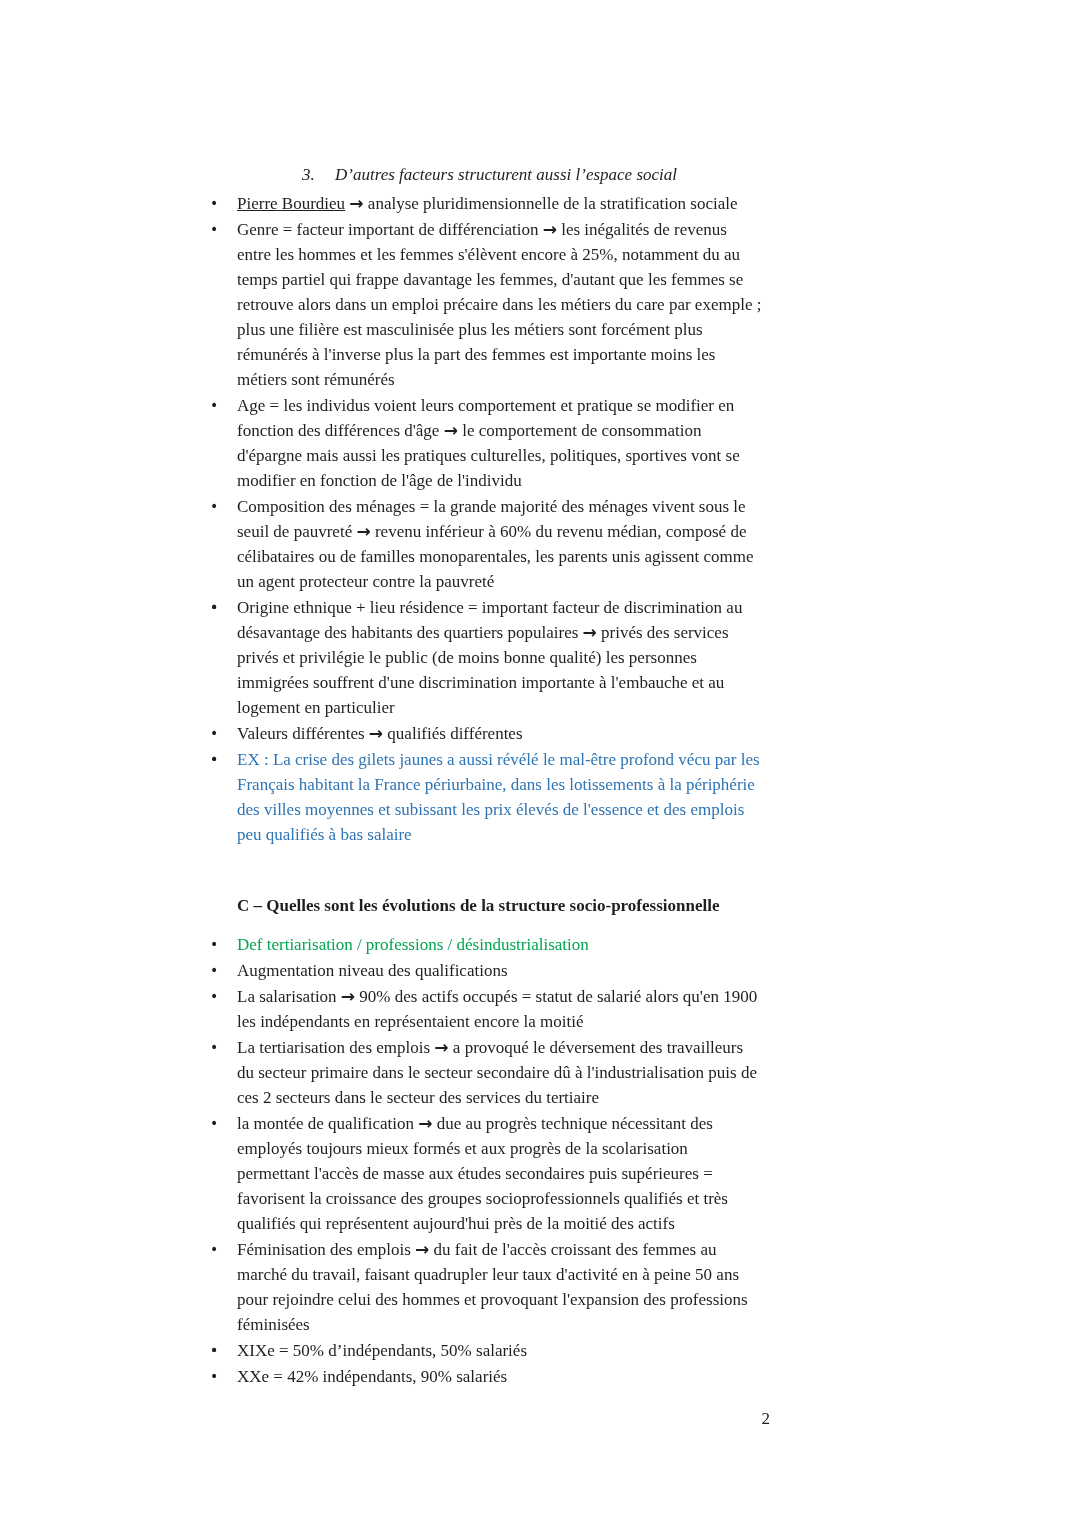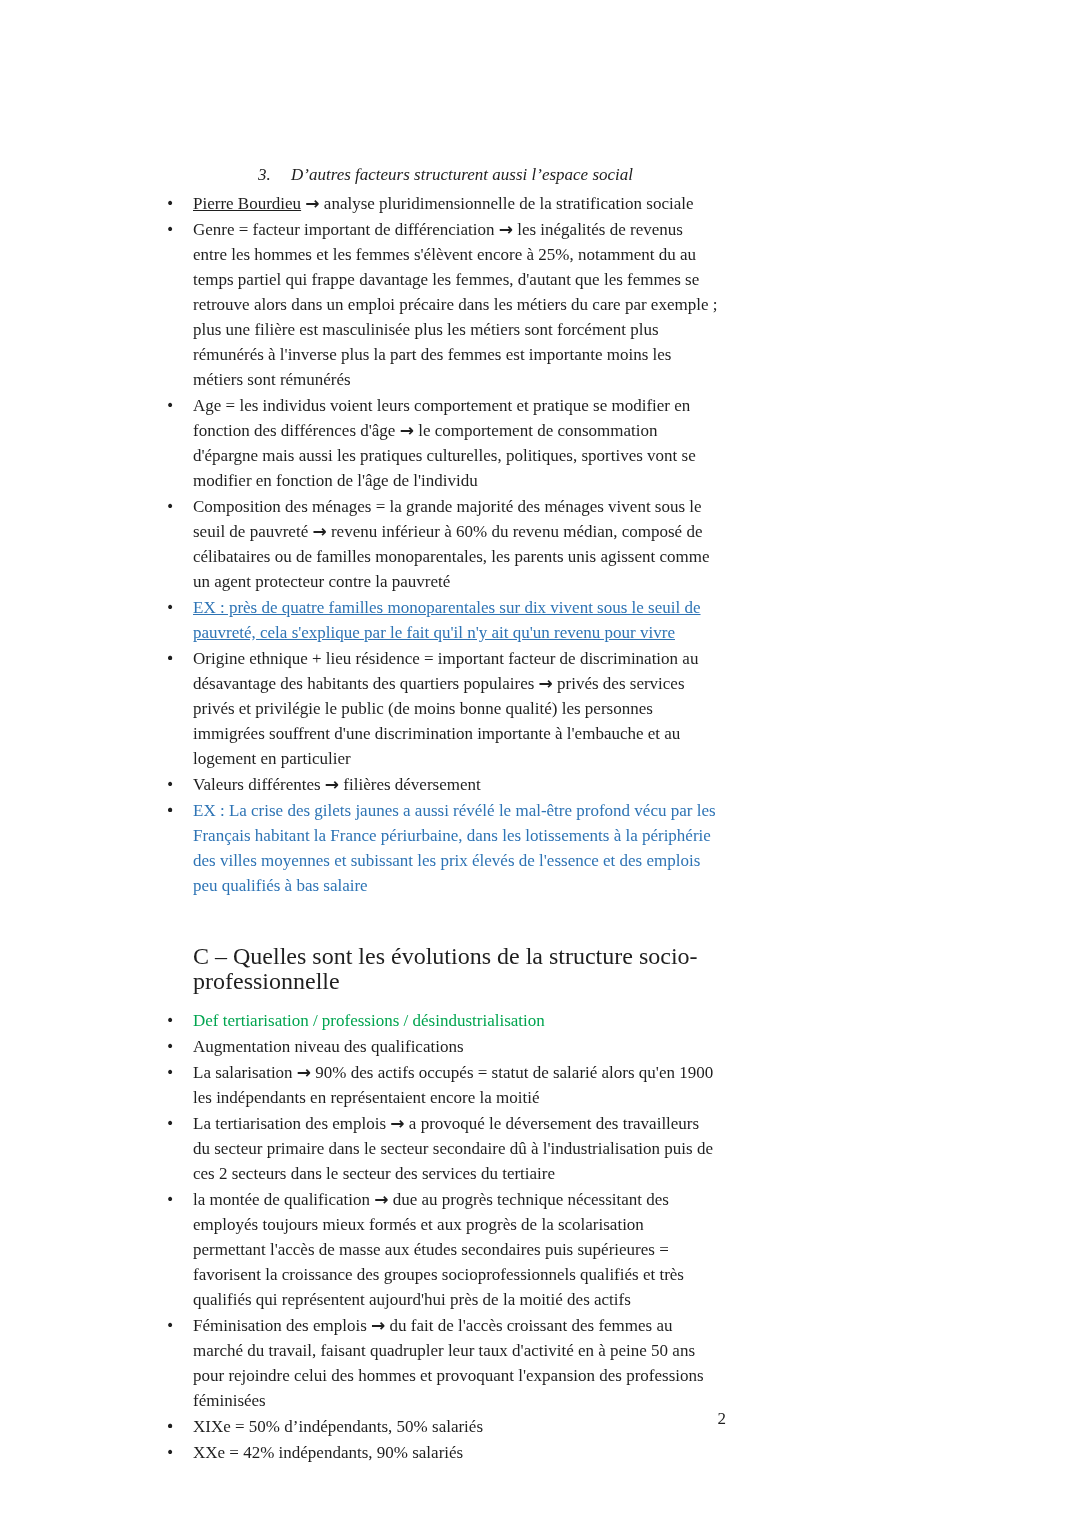--- a/index.html
+++ b/index.html
@@ -13,20 +13,21 @@
     width:856px;
     height:1527px;
     background:#ffffff;
     box-sizing:border-box;
     padding:162px 137px 0 163px;
     font-family:"Liberation Serif","DejaVu Serif",serif;
     font-size:17px;
     line-height:25px;
     color:var(--body-color);
     overflow:hidden;
+    margin-left:44px;
   }
   .numbered-heading{
     font-style:italic;
     margin:0 0 4px 95px;
   }
   .numbered-heading .num{
     display:inline-block;
     width:33px;
   }
   ul.bullets{
@@ -50,22 +51,22 @@
   li.bullet.color-blue{color:var(--blue);}
   li.bullet.color-blue .marker{color:var(--body-color);}
   li.bullet.color-green{color:var(--green);}
   li.bullet.color-green .marker{color:var(--body-color);}
   .run-underline{text-decoration:underline;}
   .run-arrow{
     font-family:"DejaVu Sans",sans-serif;
     font-weight:bold;
   }
   h2.section-heading{
-    font-size:24px;
-    font-weight:normal;
+    font-size:17px;
+    font-weight:bold;
     margin:46px 0 14px 30px;
     line-height:25px;
     color:var(--body-color);
   }
   .page-number{
     position:absolute;
     right:130px;
     top:1406px;
     color:var(--body-color);
   }
@@ -77,24 +78,24 @@
 
   <div class="numbered-heading">
     <span class="num">3.</span><span>D’autres facteurs structurent aussi l’espace social</span>
   </div>
 
   <ul class="bullets" id="bullets-0">
       <li class="bullet color-default"><span class="marker">•</span><span class="bullet-body"><span class="run run-underline">Pierre Bourdieu</span><span class="run run-normal"> </span><span class="run run-arrow">→</span><span class="run run-normal"> analyse pluridimensionnelle de la stratification sociale</span></span></li>
       <li class="bullet color-default"><span class="marker">•</span><span class="bullet-body"><span class="run run-normal">Genre = facteur important de différenciation </span><span class="run run-arrow">→</span><span class="run run-normal"> les inégalités de revenus entre les hommes et les femmes s'élèvent encore à 25%, notamment du au temps partiel qui frappe davantage les femmes, d'autant que les femmes se retrouve alors dans un emploi précaire dans les métiers du care par exemple ; plus une filière est masculinisée plus les métiers sont forcément plus rémunérés à l'inverse plus la part des femmes est importante moins les métiers sont rémunérés</span></span></li>
       <li class="bullet color-default"><span class="marker">•</span><span class="bullet-body"><span class="run run-normal">Age = les individus voient leurs comportement et pratique se modifier en fonction des différences d'âge </span><span class="run run-arrow">→</span><span class="run run-normal"> le comportement de consommation d'épargne mais aussi les pratiques culturelles, politiques, sportives vont se modifier en fonction de l'âge de l'individu</span></span></li>
       <li class="bullet color-default"><span class="marker">•</span><span class="bullet-body"><span class="run run-normal">Composition des ménages = la grande majorité des ménages vivent sous le seuil de pauvreté </span><span class="run run-arrow">→</span><span class="run run-normal"> revenu inférieur à 60% du revenu médian, composé de célibataires ou de familles monoparentales, les parents unis agissent comme un agent protecteur contre la pauvreté</span></span></li>
-      <li class="bullet color-blue"><span class="marker">•</span><span class="bullet-body"><span class="run run-underline">EX : près de quatre familles monoparentales sur dix vivent sous le seuil de pauvreté, cela s'explique par le fait qu'il n'y ait qu'un revenu pour vivre</span></span></li>
+      <li class="bullet color-blue"><span class="marker">•</span></li>
       <li class="bullet color-default"><span class="marker">•</span></li>
       <li class="bullet color-default"><span class="marker">•</span><span class="bullet-body"><span class="run run-normal">Origine ethnique + lieu résidence = important facteur de discrimination au désavantage des habitants des quartiers populaires </span><span class="run run-arrow">→</span><span class="run run-normal"> privés des services privés et privilégie le public (de moins bonne qualité) les personnes immigrées souffrent d'une discrimination importante à l'embauche et au logement en particulier</span></span></li>
-      <li class="bullet color-default"><span class="marker">•</span><span class="bullet-body"><span class="run run-normal">Valeurs différentes </span><span class="run run-arrow">→</span><span class="run run-normal"> filières déversement</span></span></li>
+      <li class="bullet color-default"><span class="marker">•</span><span class="bullet-body"><span class="run run-normal">Valeurs différentes </span><span class="run run-arrow">→</span><span class="run run-normal"> qualifiés différentes</span></span></li>
       <li class="bullet color-default"><span class="marker">•</span></li>
       <li class="bullet color-blue"><span class="marker">•</span><span class="bullet-body"><span class="run run-normal">EX : La crise des gilets jaunes a aussi révélé le mal-être profond vécu par les Français habitant la France périurbaine, dans les lotissements à la périphérie des villes moyennes et subissant les prix élevés de l'essence et des emplois peu qualifiés à bas salaire</span></span></li>
     </ul>
 
   <h2 class="section-heading">C – Quelles sont les évolutions de la structure socio-professionnelle</h2>
 
   <ul class="bullets" id="bullets-1">
       <li class="bullet color-green"><span class="marker">•</span><span class="bullet-body"><span class="run run-normal">Def tertiarisation / professions / désindustrialisation</span></span></li>
       <li class="bullet color-default"><span class="marker">•</span><span class="bullet-body"><span class="run run-normal">Augmentation niveau des qualifications</span></span></li>
       <li class="bullet color-default"><span class="marker">•</span><span class="bullet-body"><span class="run run-normal">La salarisation </span><span class="run run-arrow">→</span><span class="run run-normal"> 90% des actifs occupés = statut de salarié alors qu'en 1900 les indépendants en représentaient encore la moitié</span></span></li>

